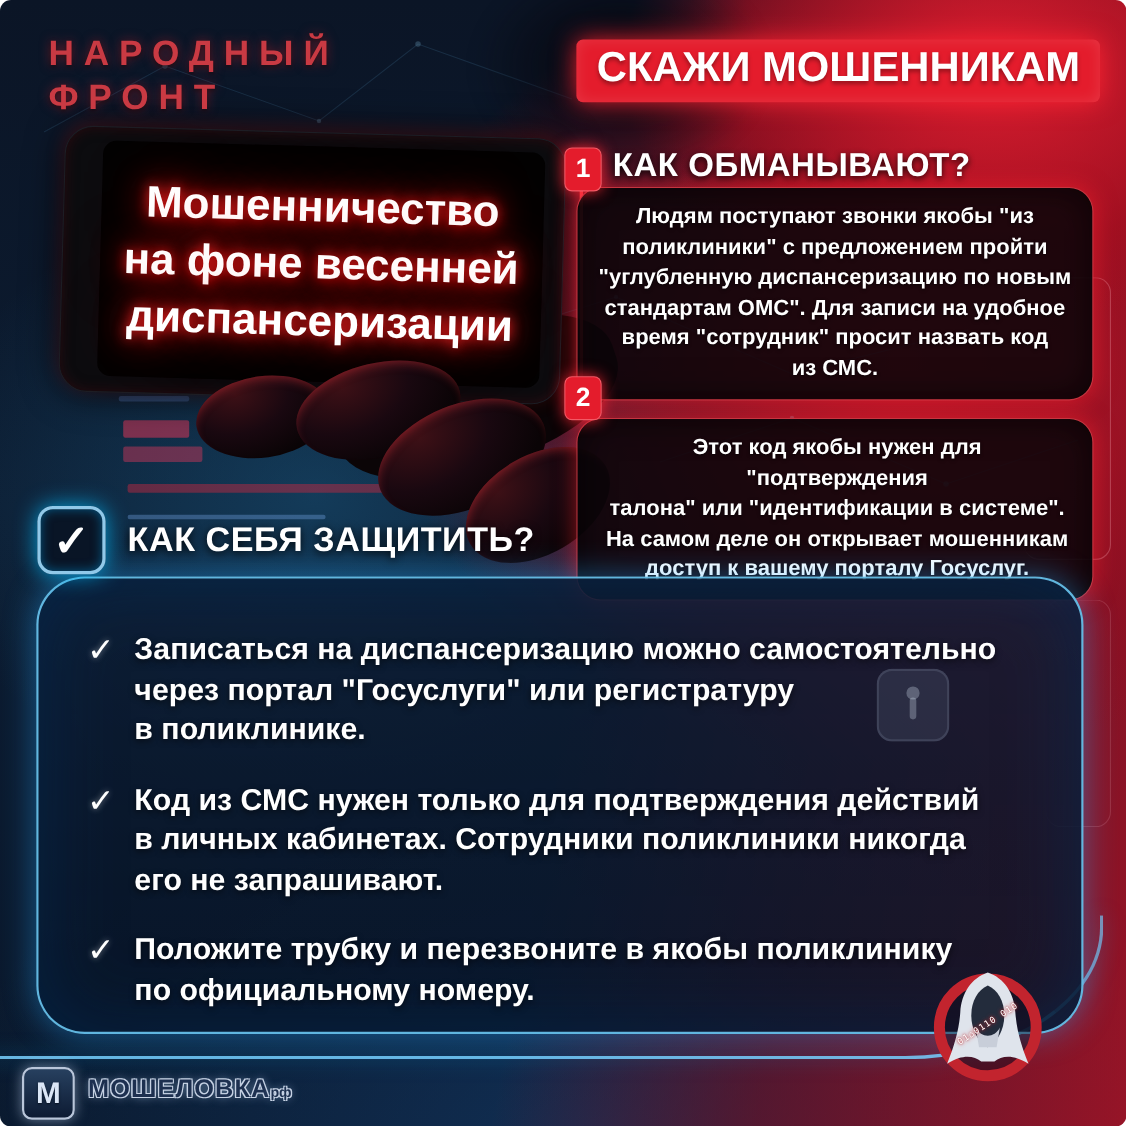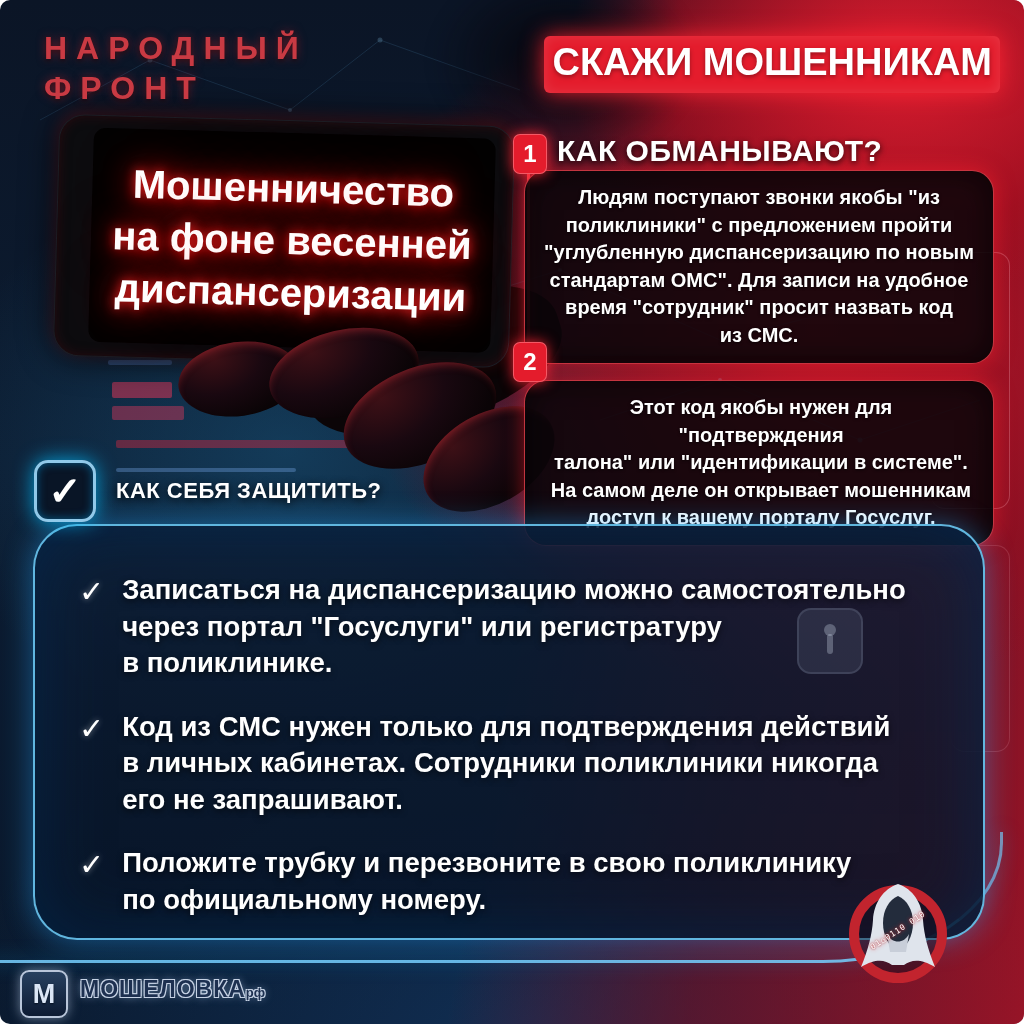--- a/index.html
+++ b/index.html
@@ -34,21 +34,21 @@
     border-radius:0 0 180px 0/0 0 120px 0;filter:drop-shadow(0 0 9px rgba(0,180,255,.55));}
 
   
   .brand{left:44px;top:28px;z-index:5;line-height:40px;font-weight:bold;font-size:32px;
     letter-spacing:9px;color:#c93a43;text-shadow:0 0 10px rgba(190,35,48,.55),0 2px 4px rgba(0,0,0,.6);}
 
   
   .red-badge{background:#e41c2c;color:#fff;font-weight:bold;border-radius:6px;z-index:6;
     box-shadow:0 0 22px rgba(255,35,50,.9),inset 0 0 14px rgba(255,255,255,.12);
     text-shadow:0 2px 4px rgba(0,0,0,.35);}
-  .say-badge{right:24px;top:36px;font-size:38px;padding:5px 8px 9px;}
+  .say-badge{right:24px;top:36px;font-size:38px;padding:5px 18px 9px;}
   .no-badge{right:32px;top:94px;font-size:48px;padding:0px 20px 7px;}
 
   
   .finger{border-radius:50%;z-index:3;
     background:radial-gradient(ellipse at 32% 18%,#3d1016 0%,#190810 42%,#0a0406 75%);
     box-shadow:inset 0 6px 10px -4px rgba(255,55,65,.45);}
   .palm{left:300px;top:298px;width:265px;height:125px;transform:rotate(-18deg);background:#0b0507;z-index:2;border-radius:45%;}
   .f1{left:178px;top:342px;width:122px;height:74px;transform:rotate(-8deg);}
   .f2{left:268px;top:330px;width:152px;height:86px;transform:rotate(-13deg);}
   .f3{left:340px;top:368px;width:160px;height:95px;transform:rotate(-22deg);}
@@ -77,21 +77,21 @@
     box-shadow:0 0 20px rgba(255,32,45,.55),inset 0 0 32px rgba(0,0,0,.65);
     font-size:20px;font-weight:bold;line-height:1.38;text-shadow:0 1px 3px rgba(0,0,0,.7);}
   .box1{left:524px;top:170px;}
   .box2{left:524px;top:380px;padding-left:20px;}
 
   
   .protect-header{left:34px;top:460px;display:flex;align-items:center;z-index:5;}
   .check-badge{width:56px;height:56px;border-radius:14px;background:rgba(9,20,36,.92);
     border:3px solid rgba(160,222,255,.9);box-shadow:0 0 20px rgba(0,190,255,.8),inset 0 0 10px rgba(0,160,230,.5);
     display:flex;align-items:center;justify-content:center;font-size:40px;font-weight:bold;color:#fff;}
-  .protect-title{margin:0 0 0 20px;font-size:22px;font-weight:bold;letter-spacing:.5px;
+  .protect-title{margin:0 0 0 20px;font-size:31px;font-weight:bold;letter-spacing:.5px;
     text-shadow:0 2px 8px rgba(0,0,0,.9);}
   .protect-box{left:33px;top:524px;width:952px;height:416px;box-sizing:border-box;z-index:4;
     background:linear-gradient(180deg,rgba(13,29,52,.86),rgba(8,20,38,.84));
     border:2.5px solid rgba(112,210,255,.85);border-radius:44px;
     box-shadow:0 0 30px rgba(40,170,255,.45),inset 0 0 70px rgba(0,45,90,.55);
     padding:46px 40px 0 44px;display:flex;flex-direction:column;gap:27px;}
   .lock-deco{position:absolute;right:120px;top:82px;width:66px;height:66px;border-radius:14px;
     background:rgba(200,222,255,.10);box-shadow:inset 0 0 0 2px rgba(210,230,255,.12);}
   .lock-deco .keyhole{position:absolute;left:27px;top:16px;width:12px;height:12px;border-radius:50%;
     background:rgba(225,240,255,.28);}
@@ -202,21 +202,21 @@
 в поликлинике.</p>
     </div>
     <div class="protect-item">
       <span class="tick">✓</span>
       <p class="pre">Код из СМС нужен только для подтверждения действий
 в личных кабинетах. Сотрудники поликлиники никогда
 его не запрашивают.</p>
     </div>
     <div class="protect-item">
       <span class="tick">✓</span>
-      <p class="pre">Положите трубку и перезвоните в свою поликлинику
+      <p class="pre">Положите трубку и перезвоните в якобы поликлинику
 по официальному номеру.</p>
     </div>
   </div>
 
   <div class="abs m-logo">М</div>
   <div class="abs mosh-name">
     <span>МОШЕЛОВКА</span><span class="mosh-domain">рф</span>
   </div>
 
   <div class="abs hood-logo">

